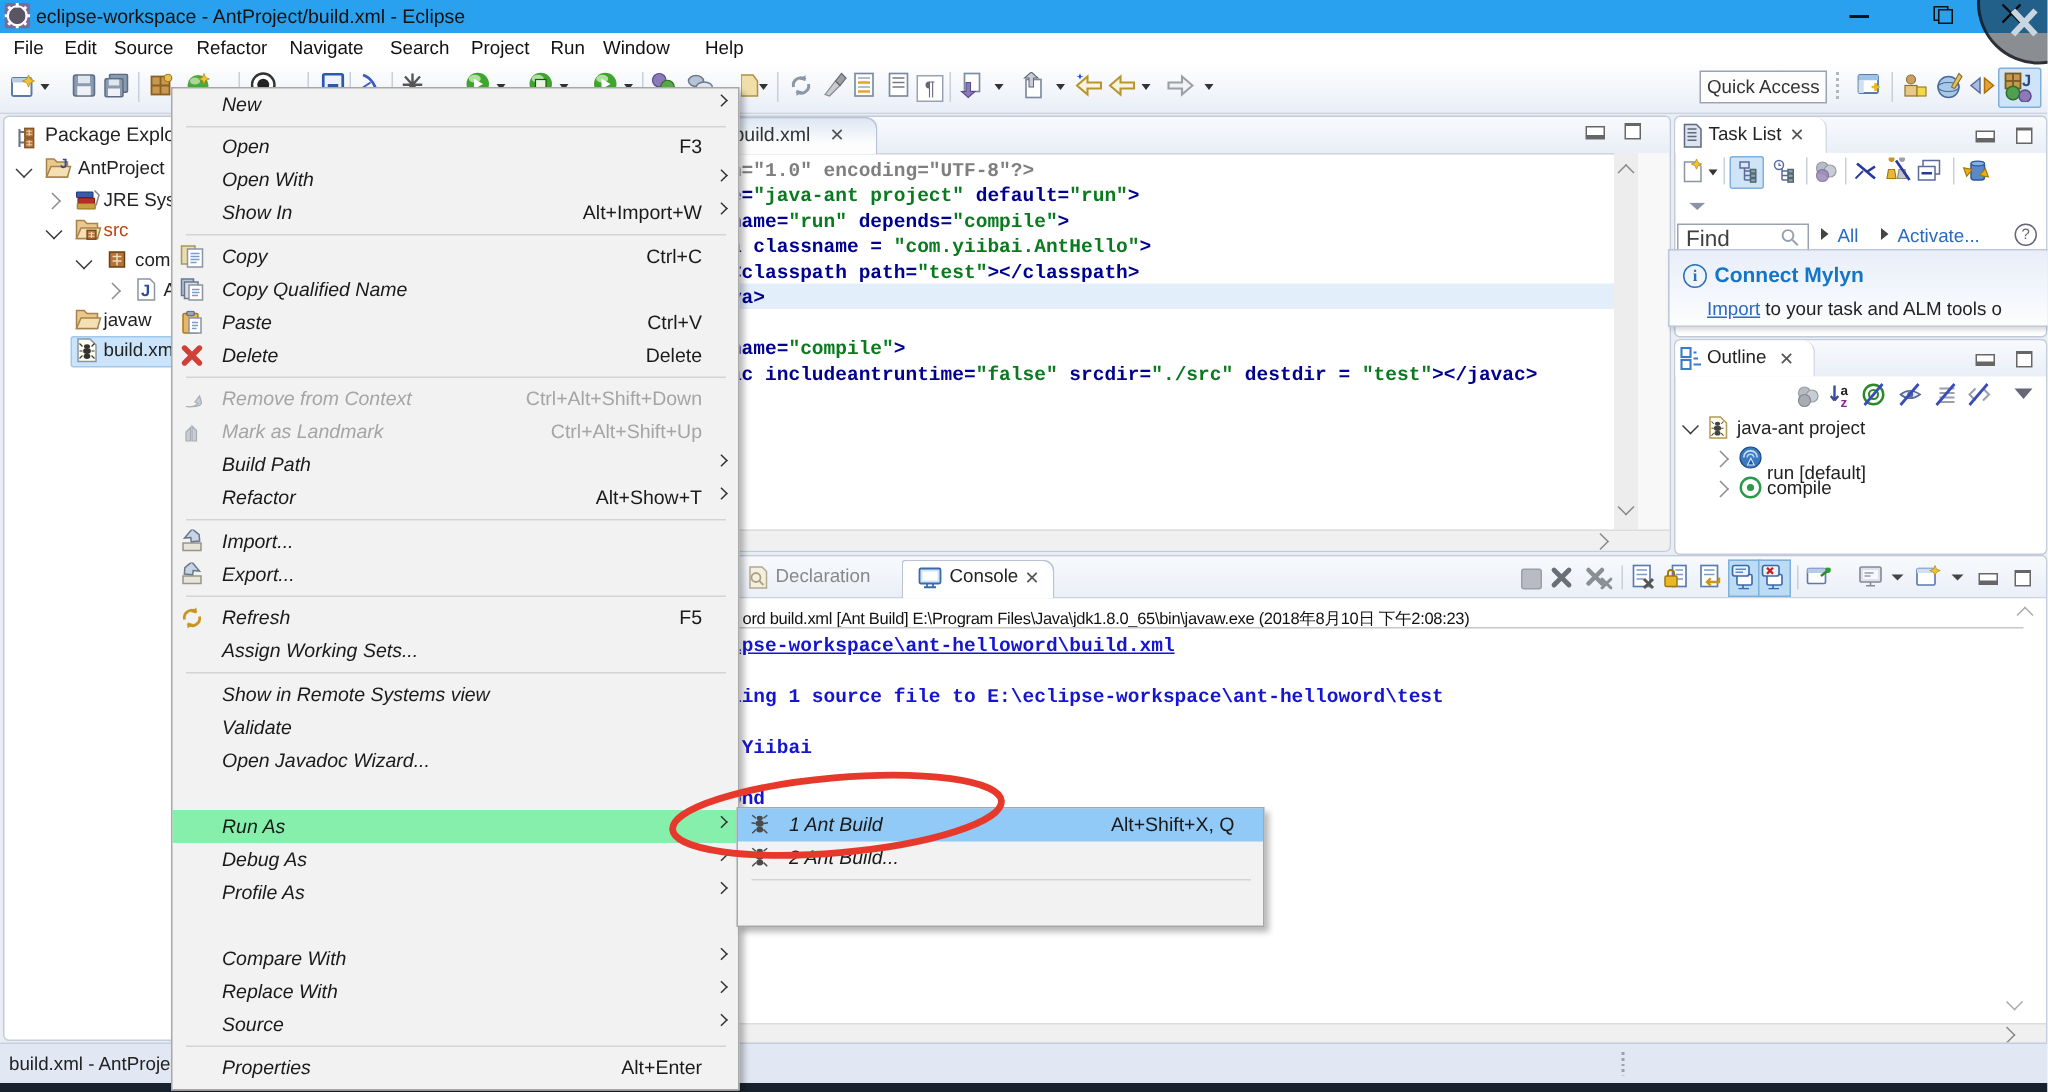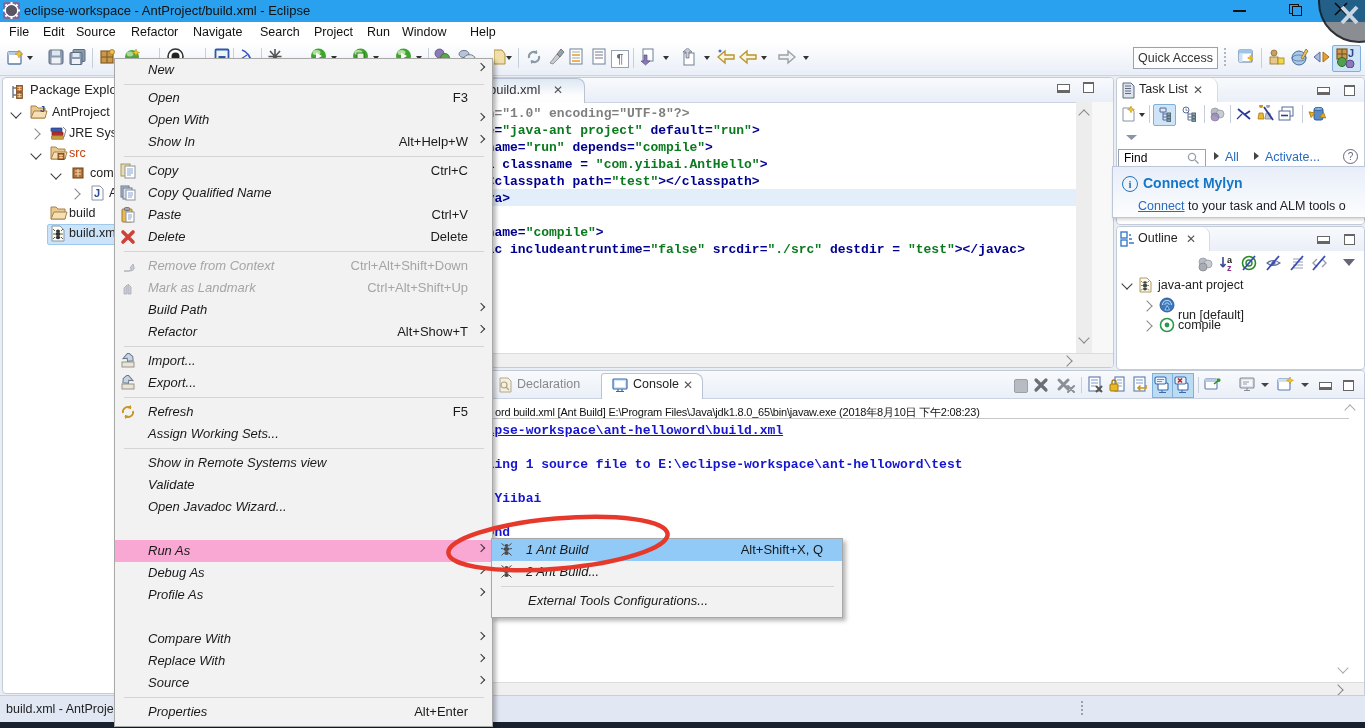--- a/index.html
+++ b/index.html
@@ -285,21 +285,21 @@
   <div class="chev-r" style="left:68px;top:112px;"></div>
   <svg class="r" style="left:87px;top:107px" width="15" height="16">
       <path d="M2 1 L10 1 L13 4 L13 15 L2 15 Z" fill="#fff" stroke="#8a94a4" stroke-width="1"></path>
       <text x="4" y="12" font-size="11" font-weight="bold" fill="#2a4a9a" font-family="Liberation Sans">J</text>
     </svg>
   <div class="r" style="left:106px;top:108px;font-size:12.5px;color:#222;">AntHello.java</div>
   <svg class="r" style="left:47px;top:127px" width="18" height="16">
       <path d="M1 5 L1 14 L15 14 L15 4 L8 4 L6 2 L1 2 Z" fill="#e8c88c" stroke="#a8824a" stroke-width="1"></path>
       <path d="M1 14 L4 7 L17 7 L15 14 Z" fill="#f4e0b4" stroke="#a8824a" stroke-width="1"></path>
     </svg>
-  <div class="r" style="left:66px;top:128px;font-size:12.5px;color:#222;">build</div>
+  <div class="r" style="left:66px;top:128px;font-size:12.5px;color:#222;">javaw</div>
 
   <div class="r" style="left:44px;top:146px;width:200px;height:19px;background:#cbe4f9;border:1px solid #9fc9ec;border-radius:2px;"></div>
   <svg class="r" style="left:47px;top:147px" width="16" height="17">
       <path d="M2 1 L10 1 L14 5 L14 16 L2 16 Z" fill="#fdfdf0" stroke="#8a94a4" stroke-width="1"></path>
       <ellipse cx="8" cy="6" rx="2" ry="1.5" fill="#333"></ellipse>
       <ellipse cx="8" cy="9" rx="2.6" ry="2" fill="#333"></ellipse>
       <ellipse cx="8" cy="12.5" rx="2.2" ry="1.8" fill="#333"></ellipse>
       <path d="M5 6 L3 4 M11 6 L13 4 M5 9 L3 9 M11 9 L13 9 M5 12 L3 14 M11 12 L13 14" stroke="#333" stroke-width="0.8"></path>
     </svg>
   <div class="r" style="left:66px;top:148px;font-size:12.5px;color:#222;">build.xml</div>
@@ -395,36 +395,36 @@
   <svg class="r" style="left:191px;top:27px" width="19" height="18">
       <rect x="6" y="3" width="9" height="12" rx="2" fill="#5a8ac8" stroke="#2a5a98" stroke-width="1"></rect>
       <ellipse cx="10.5" cy="4" rx="4.5" ry="1.6" fill="#88b0e0" stroke="#2a5a98" stroke-width="0.8"></ellipse>
       <path d="M2 6 L7 9 L2 12 Z" fill="#e8b020" stroke="#a87808" stroke-width="0.8" transform="rotate(-20 4 9)"></path>
       <path d="M16 12 L11 9 L16 6 Z" fill="#e8b020" stroke="#a87808" stroke-width="0.8" transform="rotate(-20 14 9) translate(0,2)"></path>
     </svg>
 
   <div class="r" style="left:9px;top:57px;width:11px;height:5px;background:linear-gradient(135deg,transparent 0 0),#8a94a6;clip-path:polygon(0 0,100% 0,50% 100%);"></div>
 
   <div class="r" style="left:1px;top:71px;width:86px;height:18px;border:1px solid #9aa2b0;background:#fff;"></div>
-  <div class="r" style="left:7px;top:73px;font-size:12px;color:#000000;">Find</div>
+  <div class="r" style="left:7px;top:73px;font-size:15px;color:#404040;">Find</div>
   <svg class="r" style="left:70px;top:74px" width="13" height="13">
       <circle cx="5" cy="5" r="3.6" fill="none" stroke="#98a0ac" stroke-width="1.3"></circle>
       <line x1="8" y1="8" x2="11.5" y2="11.5" stroke="#98a0ac" stroke-width="1.3"></line>
     </svg>
   <div class="r" style="left:97px;top:74px;width:0;height:0;border-top:4px solid transparent;border-bottom:4px solid transparent;border-left:5px solid #444;"></div>
   <div class="r" style="left:108px;top:72px;font-size:12.5px;color:#2a6ac0;">All</div>
   <div class="r" style="left:137px;top:74px;width:0;height:0;border-top:4px solid transparent;border-bottom:4px solid transparent;border-left:5px solid #444;"></div>
   <div class="r" style="left:148px;top:72px;font-size:12.5px;color:#2a6ac0;">Activate...</div>
   <div class="r" style="left:226px;top:71px;width:13px;height:13px;border:1.2px solid #667;border-radius:50%;font-size:10px;color:#667;text-align:center;line-height:13px;">?</div>
 </div>
 
 <div class="r" id="mylyn" style="left:1112px;top:166px;width:253px;height:50px;background:linear-gradient(#e8eef9,#fcfdfe);border:1px solid #bcc8da;box-shadow:1px 2px 3px rgba(0,0,0,0.15);">
   <div class="r" style="left:9px;top:9px;width:14px;height:14px;border:1.4px solid #2a72b8;border-radius:50%;color:#2a72b8;font-size:11px;font-weight:bold;text-align:center;line-height:14px;font-family:'Liberation Serif',serif;">i</div>
   <div class="r" style="left:30px;top:8px;font-size:14px;font-weight:bold;color:#1576c8;">Connect Mylyn</div>
-  <div class="r" style="left:25px;top:32px;font-size:12.5px;color:#222;"><span style="color:#2a6ac0;text-decoration:underline;">Connect</span> to your task and ALM tools o</div>
+  <div class="r" style="left:25px;top:32px;font-size:12.5px;color:#222;"><span style="color:#2a6ac0;text-decoration:underline;">Import</span> to your task and ALM tools o</div>
 </div>
 
 <div class="r" id="outline" style="left:1116px;top:226px;width:247px;height:142px;background:#fff;border:1px solid #c3cbd9;border-radius:4px;">
   <div class="r" style="left:0;top:0;width:247px;height:24px;background:linear-gradient(#f8fafc,#eaeff8);border-radius:4px 4px 0 0;"></div>
   <div class="r" style="left:0;top:0;width:92px;height:24px;background:#fff;border-right:1px solid #d5dae4;border-radius:4px 8px 0 0;"></div>
   <svg class="r" style="left:3px;top:4px" width="16" height="16">
       <rect x="1" y="1" width="6" height="6" fill="none" stroke="#3a7ac8" stroke-width="1.4"></rect>
       <rect x="1" y="9" width="6" height="6" fill="none" stroke="#3a7ac8" stroke-width="1.4"></rect>
       <path d="M9 4 h2 M9 12 h5 M9 8 h3" stroke="#3a7ac8" stroke-width="1.4"></path>
     </svg>
@@ -595,21 +595,21 @@
   <div class="mi" style="top:28px;">
       <span class="lbl">Open</span>
       <span class="sc">F3</span>
     </div>
   <div class="mi" style="top:50px;">
       <span class="lbl">Open With</span>
       <span class="ar"></span>
     </div>
   <div class="mi" style="top:72px;">
       <span class="lbl">Show In</span>
-      <span class="sc">Alt+Help+W</span>
+      <span class="sc">Alt+Import+W</span>
       <span class="ar"></span>
     </div>
   <div class="sep" style="top:97px;"></div>
   <div class="mi" style="top:101px;">
     <svg class="ic" width="16" height="16">
         <rect x="1" y="1" width="9" height="12" fill="#e8dcb0" stroke="#a89858" stroke-width="1"></rect>
         <rect x="5" y="3" width="10" height="12" fill="#fff" stroke="#8a94a4" stroke-width="1"></rect>
         <path d="M7 6 h6 M7 8 h6 M7 10 h6 M7 12 h4" stroke="#7a9ac8" stroke-width="0.9"></path>
       </svg>
     <span class="lbl">Copy</span>
@@ -701,21 +701,21 @@
   <div class="mi" style="top:415px;">
       <span class="lbl">Validate</span>
     </div>
   <div class="mi" style="top:437px;">
       <span class="lbl">Open Javadoc Wizard...</span>
     </div>
   <div class="mi" style="top:459px;margin-top:25px;">
       <span class="lbl">Coverage As</span>
       <span class="ar"></span>
     </div>
-  <div class="mi" style="top:481px;background:#f9a8d4;">
+  <div class="mi" style="top:481px;background:#86efac;">
       <span class="lbl">Run As</span>
       <span class="ar"></span>
     </div>
   <div class="mi" style="top:503px;">
       <span class="lbl">Debug As</span>
       <span class="ar"></span>
     </div>
   <div class="mi" style="top:525px;">
       <span class="lbl">Profile As</span>
       <span class="ar"></span>
@@ -753,23 +753,20 @@
   <div class="mi" style="top:22px;">
     <svg class="ic" style="left:7px;" width="15" height="16">
         <ellipse cx="7.5" cy="3.5" rx="2" ry="1.6" fill="#4a4a4a"></ellipse>
         <ellipse cx="7.5" cy="7" rx="2.7" ry="2.1" fill="#4a4a4a"></ellipse>
         <ellipse cx="7.5" cy="11" rx="2.3" ry="2" fill="#4a4a4a"></ellipse>
         <path d="M5 3.5 L2.5 1.5 M10 3.5 L12.5 1.5 M4.8 7 L2 6.5 M10.2 7 L13 6.5 M5 11 L2.5 13.5 M10 11 L12.5 13.5" stroke="#4a4a4a" stroke-width="1"></path>
       </svg>
     <span class="lbl" style="left:34px;">2 Ant Build...</span>
     </div>
   <div class="sep" style="top:47px;"></div>
-  <div class="mi" style="top:51px;">
-      <span class="lbl" style="left:36px;">External Tools Configurations...</span>
-    </div>
 </div>
 
 <svg class="r" style="left:0;top:0;pointer-events:none;z-index:50;" width="1365" height="728">
   <ellipse cx="558" cy="543.5" rx="110" ry="25" fill="none" stroke="#e6392c" stroke-width="4.5" transform="rotate(-5 558 543.5)"></ellipse>
 </svg>
 
 <div class="r" style="left:1318px;top:-39px;width:78px;height:78px;border-radius:50%;background:rgba(30,36,44,0.52);border:2px solid rgba(15,18,24,0.75);z-index:60;"></div>
 <svg class="r" style="left:1325px;top:0px;z-index:61;" width="40" height="28" viewBox="0 0 40 28">
   <g stroke="#0a0a0a" stroke-width="1.6">
       <line x1="10" y1="3" x2="22" y2="15"></line>

